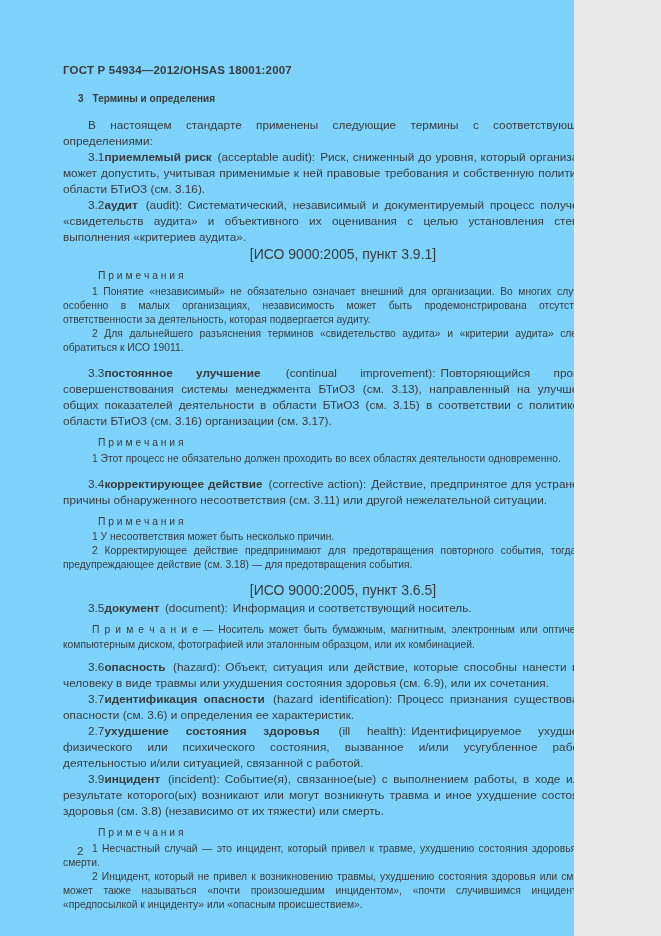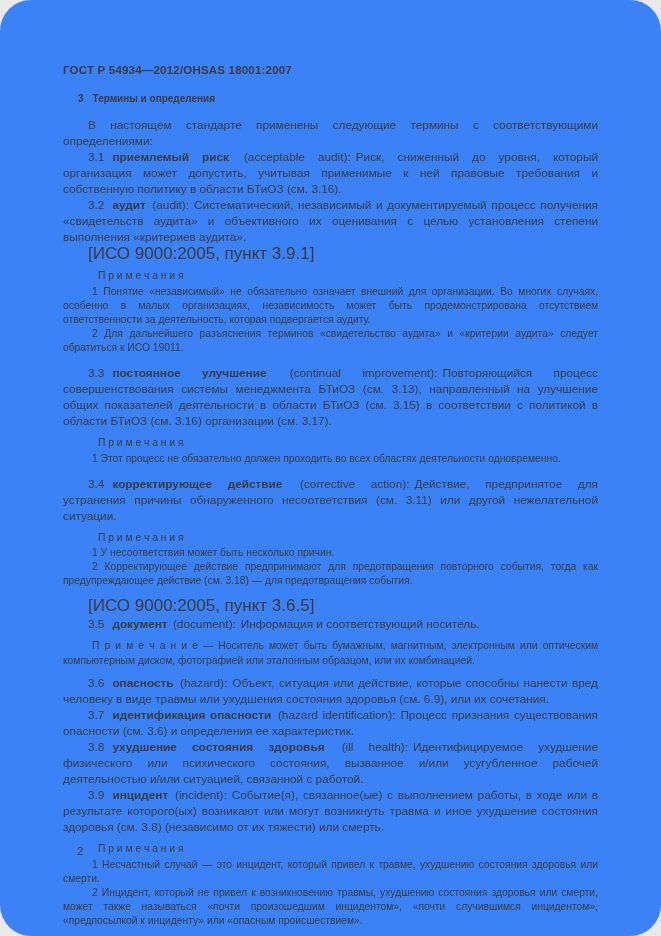--- a/index.html
+++ b/index.html
@@ -1,24 +1,23 @@
 <!DOCTYPE html>
 <html lang="ru"><head>
 <meta charset="utf-8">
 <style>
   html, body { margin:0; padding:0; background:#e9e9e9; }
   .page {
     position:relative;
-    width:661px; height:936px;
-    background:#3b82f6;
+    width:574px; height:936px;
+    background:#7dd3fc;
     color:#3a3a3a;
     font-family:"Liberation Sans", sans-serif;
     overflow:hidden;
     box-sizing:border-box;
-    border-radius:31px;
   }
   .content {
     position:absolute;
     left:63px; top:64px;
     width:535px;
   }
   .running-header {
     font-weight:bold;
     font-size:11.5px;
     letter-spacing:0.2px;
@@ -30,28 +29,29 @@
     margin:0 0 13px 15px;
   }
   .section-title .sec-num { margin-right:9px; }
   p.para {
     margin:0;
     font-size:11.8px;
     line-height:16px;
     text-align:justify;
     text-indent:25px;
   }
-  p.para .tnum { margin-right:8px; }
+  p.para .tnum { margin-right:0; }
   p.para .tname { margin-right:2px; }
   p.para .ten  { margin-right:5px; }
   p.ref-line {
     margin:1px 0 2px 0;
-    font-size:17px;
+    font-size:14px;
     line-height:16px;
     text-indent:25px;
+    text-align:center;
   }
   .notes {
     margin:7px 0 10px 0;
   }
   .note-label {
     margin:0 0 2px 0;
     font-size:10.3px;
     line-height:13.8px;
     text-indent:35px;
   }
@@ -117,21 +117,21 @@
 
     <p class="para"><span class="tnum">3.5</span><b class="tname">документ</b> <span class="ten">(document):</span><span>Информация и соответствующий носитель.</span></p>
 
     <p class="note-single">П р и м е ч а н и е — Носитель может быть бумажным, магнитным, электронным или оптическим компьютерным диском, фотографией или эталонным образцом, или их комбинацией.</p>
 
 
     <p class="para"><span class="tnum">3.6</span><b class="tname">опасность</b> <span class="ten">(hazard):</span><span>Объект, ситуация или действие, которые способны нанести вред человеку в виде травмы или ухудшения состояния здоровья (см. 6.9), или их сочетания.</span></p>
 
     <p class="para"><span class="tnum">3.7</span><b class="tname">идентификация опасности</b> <span class="ten">(hazard identification):</span><span>Процесс признания существования опасности (см. 3.6) и определения ее характеристик.</span></p>
 
-    <p class="para"><span class="tnum">3.8</span><b class="tname">ухудшение состояния здоровья</b> <span class="ten">(ill health):</span><span>Идентифицируемое ухудшение физического или психического состояния, вызванное и/или усугубленное рабочей деятельностью и/или ситуацией, связанной с работой.</span></p>
+    <p class="para"><span class="tnum">2.7</span><b class="tname">ухудшение состояния здоровья</b> <span class="ten">(ill health):</span><span>Идентифицируемое ухудшение физического или психического состояния, вызванное и/или усугубленное рабочей деятельностью и/или ситуацией, связанной с работой.</span></p>
 
     <p class="para"><span class="tnum">3.9</span><b class="tname">инцидент</b> <span class="ten">(incident):</span><span>Событие(я), связанное(ые) с выполнением работы, в ходе или в результате которого(ых) возникают или могут возникнуть травма и иное ухудшение состояния здоровья (см. 3.8) (независимо от их тяжести) или смерть.</span></p>
 
     <div class="notes">
       <p class="note-label">П р и м е ч а н и я</p>
       <p class="note-item">1  Несчастный случай — это инцидент, который привел к травме, ухудшению состояния здоровья или смерти.</p>
       <p class="note-item">2  Инцидент, который не привел к возникновению травмы, ухудшению состояния здоровья или смерти, может также называться «почти произошедшим инцидентом», «почти случившимся инцидентом», «предпосылкой к инциденту» или «опасным происшествием».</p>
 
     </div>
 

